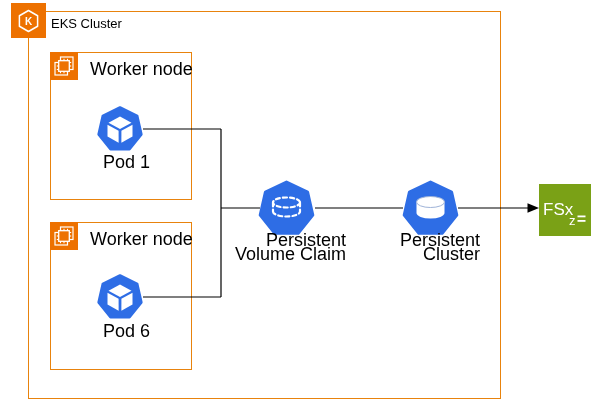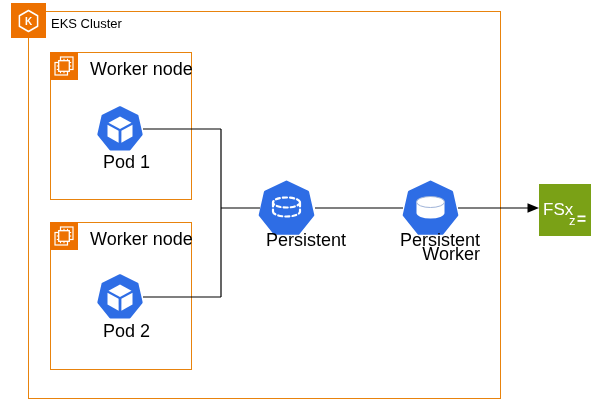--- a/index.html
+++ b/index.html
@@ -82,43 +82,44 @@
     <rect x="8.7" y="8.7" width="10.6" height="10.6" fill="#ED7100" stroke="#fff" stroke-width="1.3"></rect>
   </svg>
   <div class="label" style="left:90px;top:229px;">Worker node</div>
 
   <svg class="abs" style="left:97px;top:274px;" width="46" height="46" viewBox="0 0 46 46">
     <polygon points="23,1.5 40.2,9.8 44.4,28.4 32.5,43.3 13.5,43.3 1.6,28.4 5.8,9.8" fill="#2E6DE5" stroke="#2E6DE5" stroke-width="2.5" stroke-linejoin="round"></polygon>
     <path d="M23,10.5 L34.5,16.8 L23,23 L11.5,16.8 Z" fill="#ffffff"></path>
     <path d="M10.5,18.8 L21.6,24.8 L21.6,36.8 L10.5,30.5 Z" fill="#ffffff"></path>
     <path d="M35.5,18.8 L24.4,24.8 L24.4,36.8 L35.5,30.5 Z" fill="#ffffff"></path>
   </svg>
-  <div class="label center" style="left:90px;top:324px;width:60px;">Pod 2</div>
+  <div class="label center" style="left:90px;top:324px;width:60px;">Pod 6</div>
 
   <svg class="abs" style="left:258px;top:180px;" width="57" height="57" viewBox="0 0 57 57">
     <polygon points="28.5,2 49.6,12.2 54.8,35 40.2,53.3 16.8,53.3 2.2,35 7.4,12.2" fill="#2E6DE5" stroke="#2E6DE5" stroke-width="3" stroke-linejoin="round"></polygon>
     <g stroke="#ffffff" stroke-width="2.2" fill="none" stroke-dasharray="4 3" stroke-linecap="round">
       <ellipse cx="28.5" cy="22.5" rx="13.5" ry="5"></ellipse>
       <path d="M15,22.5 L15,31.5"></path>
       <path d="M42,22.5 L42,31.5"></path>
       <path d="M15,31.5 A13.5,5 0 0 0 42,31.5"></path>
     </g>
   </svg>
   <div class="label center" style="left:226px;top:233px;width:120px;">
     <span>Persistent</span><br>
+    <span>Volume Claim</span>
   </div>
 
   <svg class="abs" style="left:402px;top:180px;" width="57" height="57" viewBox="0 0 57 57">
     <polygon points="28.5,2 49.6,12.2 54.8,35 40.2,53.3 16.8,53.3 2.2,35 7.4,12.2" fill="#2E6DE5" stroke="#2E6DE5" stroke-width="3" stroke-linejoin="round"></polygon>
     <path d="M14.5,22 L14.5,33 A14,5.5 0 0 0 42.5,33 L42.5,22 Z" fill="#ffffff"></path>
     <ellipse cx="28.5" cy="22" rx="14" ry="5.5" fill="#ffffff" stroke="#9FB3D8" stroke-width="1"></ellipse>
   </svg>
   <div class="label center" style="left:380px;top:233px;width:100px;">
     <span>Persistent</span><br>
-    <span>Worker</span>
+    <span>Cluster</span>
   </div>
 
   <svg class="abs" style="left:539px;top:184px;" width="52" height="52" viewBox="0 0 52 52">
     <rect width="52" height="52" fill="#7AA116"></rect>
     <text x="4" y="31" font-size="17" fill="#ffffff">FSx</text>
     <text x="30" y="41" font-size="13" fill="#ffffff">z</text>
     <rect x="38.5" y="31.5" width="8" height="1.8" fill="#ffffff"></rect>
     <rect x="38.5" y="36" width="8" height="1.8" fill="#ffffff"></rect>
   </svg>
 

